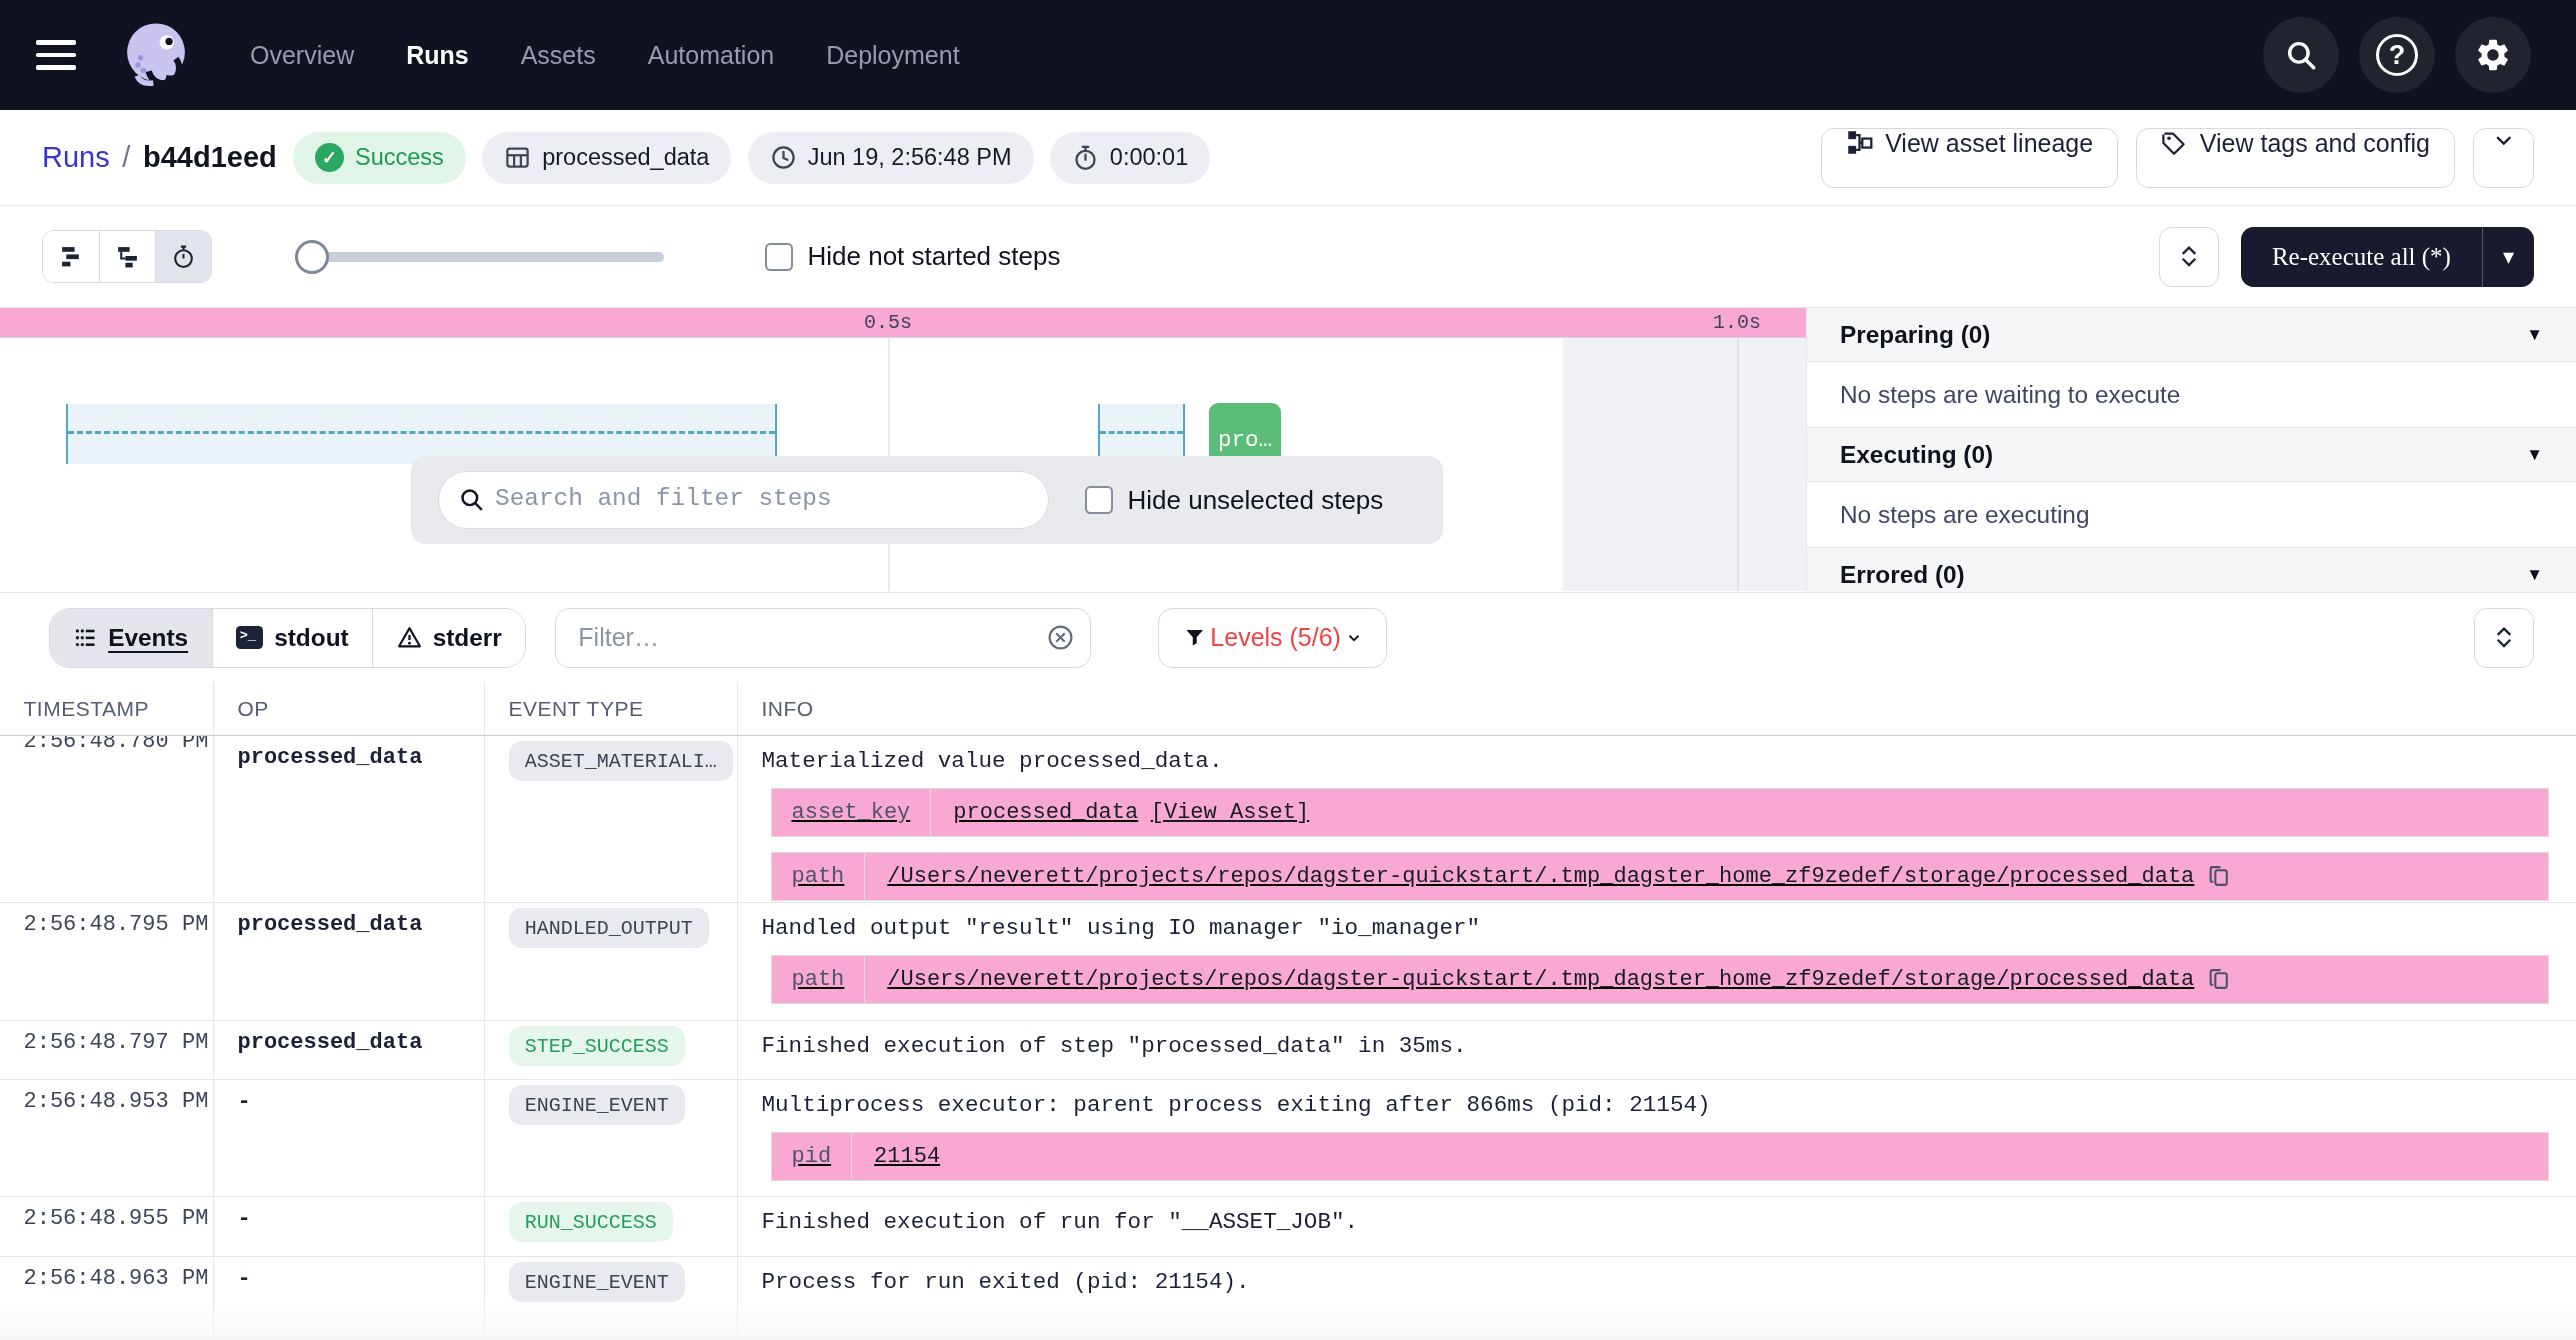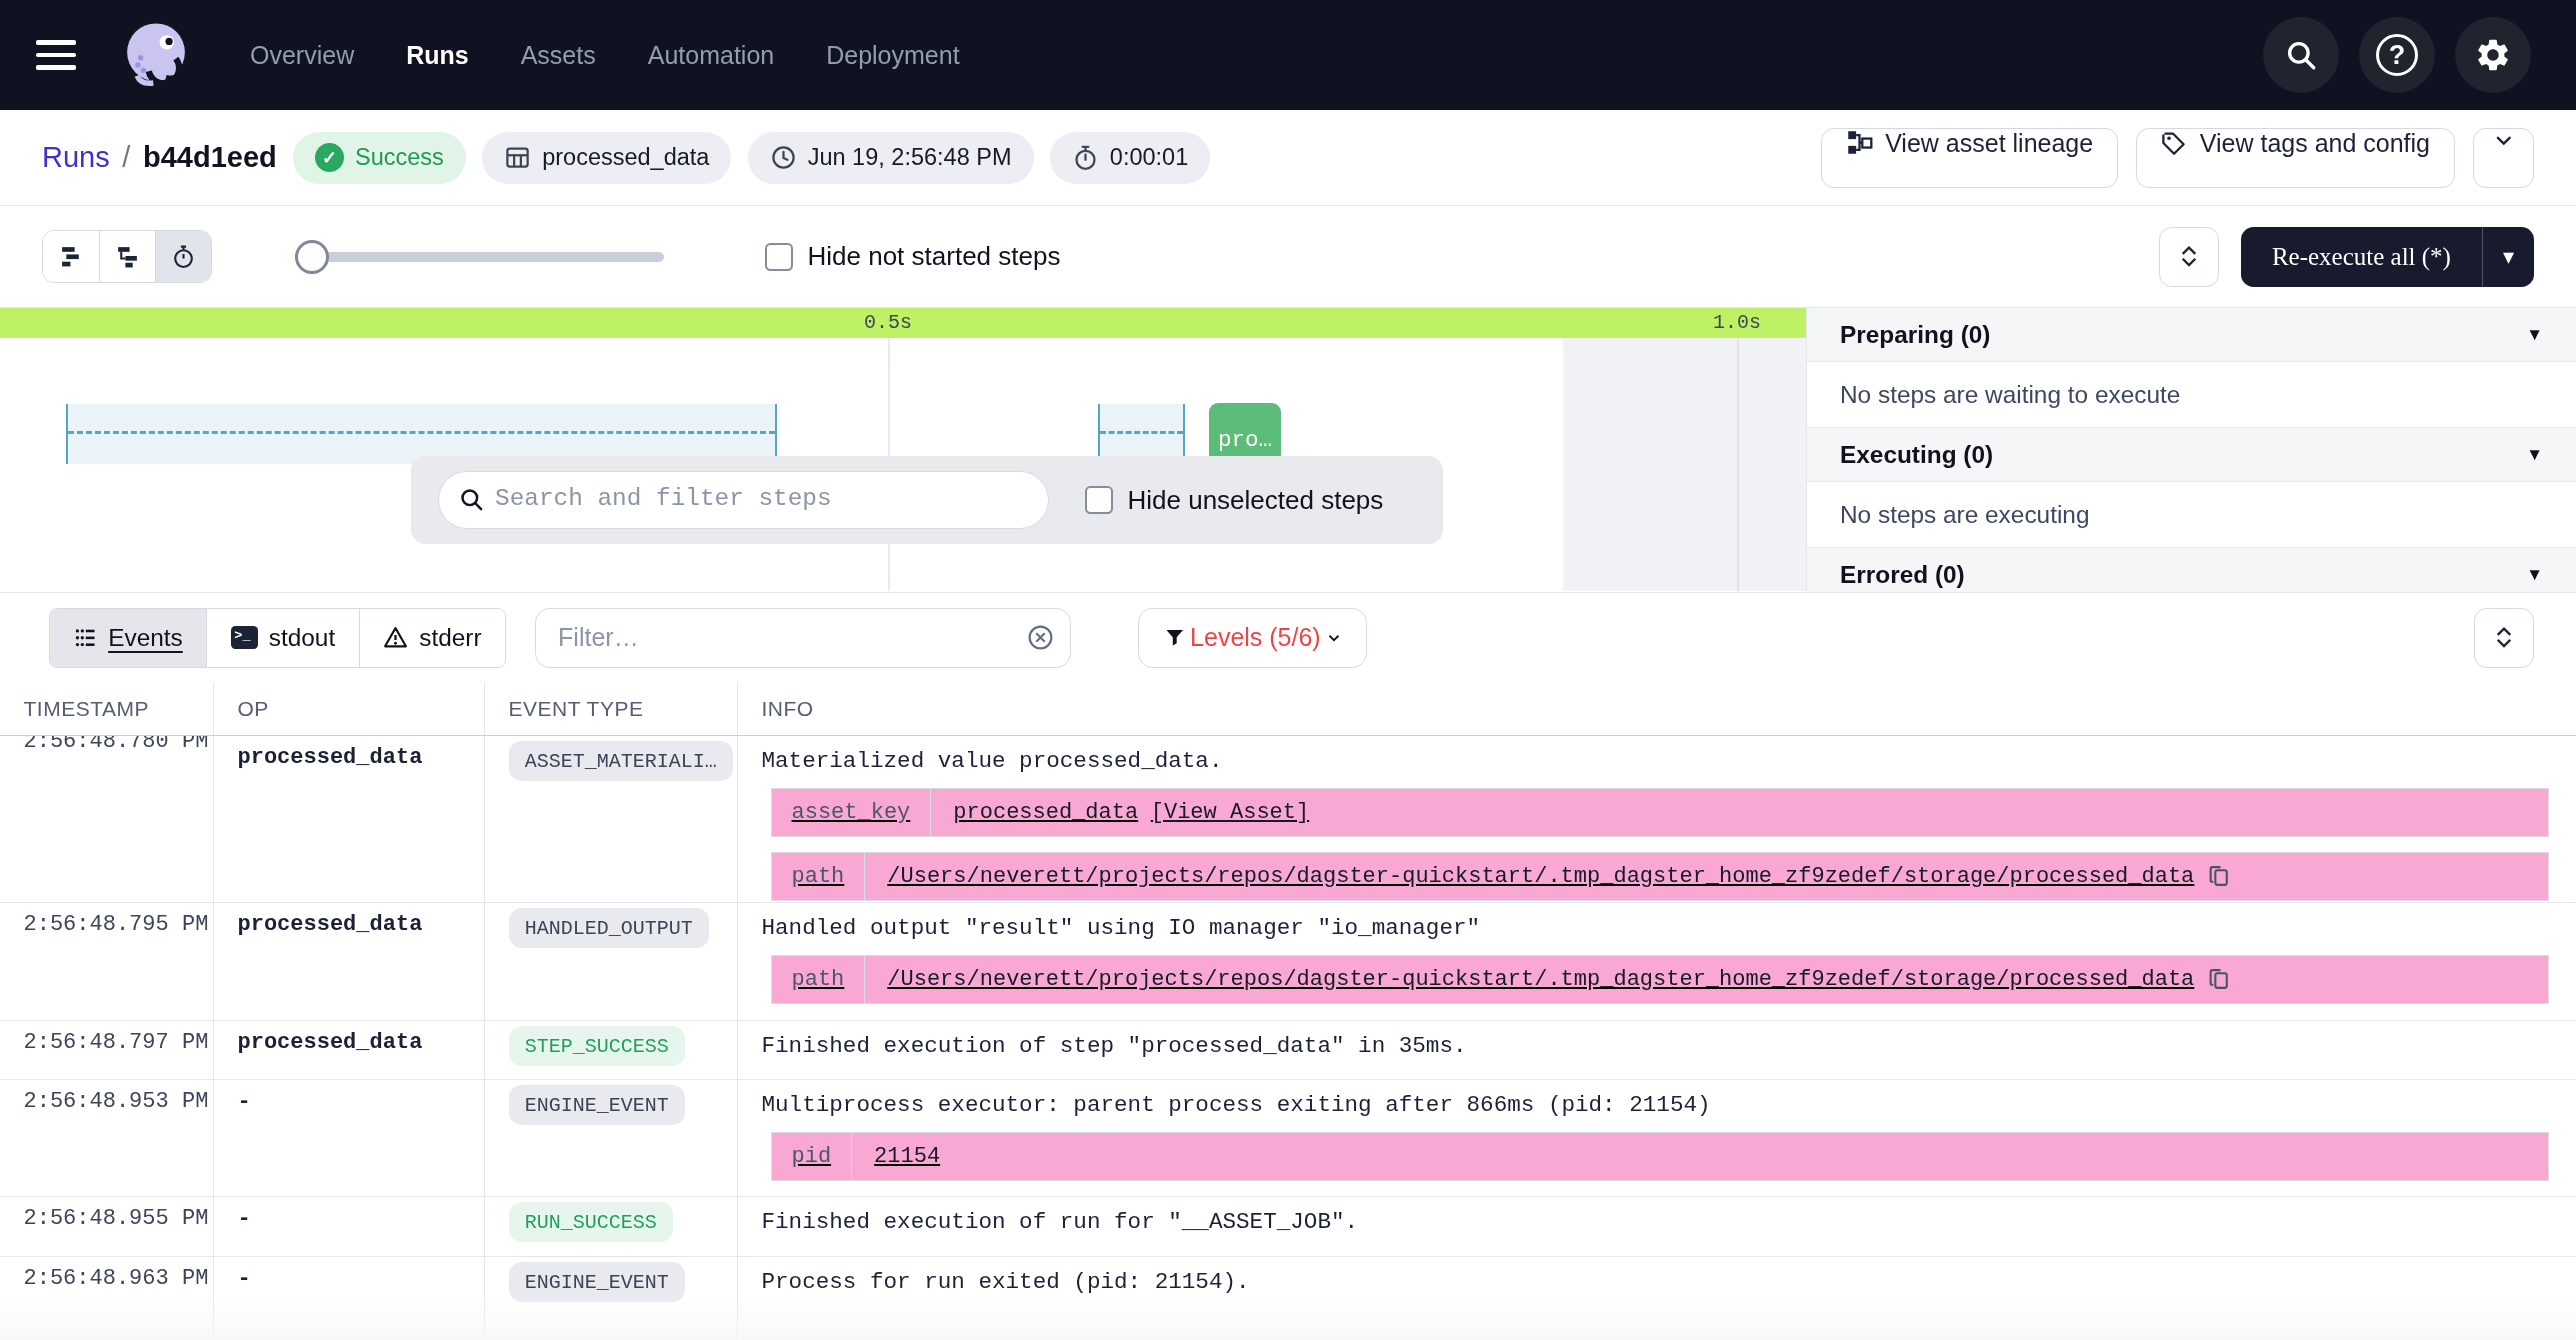--- a/index.html
+++ b/index.html
@@ -56,21 +56,21 @@
   .cbrow span.lbl { font-size:26px; color:#10131f; }
   .controlbar .spacer { flex:1; }
   .reexec { display:flex; align-items:stretch; height:60px; border-radius:12.6px; overflow:hidden;
             background:#181b2e; color:#fff; margin-left:22px; cursor:pointer;font-family:Liberation Serif, serif;}
   .reexec .main { display:flex; align-items:center; padding:0 31px; font-size:25px; }
   .reexec .caret { display:flex; align-items:center; padding:0 20px; border-left:1.8px solid rgba(255,255,255,.25); font-size:22px;}
 
   
   .gantt { position:relative; height:285px; border-top:1.8px solid #e2e5ea; display:flex; }
   .gantt-left { position:relative; width:1806px; height:100%; overflow:hidden;}
-  .timeband { position:relative; height:30px; background:#bef264; border-bottom:1.8px solid #cfd3dd; }
+  .timeband { position:relative; height:30px; background:#f9a8d4; border-bottom:1.8px solid #cfd3dd; }
   .tick { position:absolute; top:2.7px; transform:translateX(-50%); font-size:20px; color:#3f4557;}
   .gbody { position:relative; height:253px; background:#fff; }
   .grayzone { position:absolute; left:1563px; width:244px; top:0; bottom:0; background:#f1f2f6; }
   .gline { position:absolute; top:0; bottom:0; width:1.8px; background:#e8eaef; }
   .gbar { position:absolute; top:66px; height:60px; background:#eaf4f8;
           border-left:2.7px solid #54a6c6; border-right:2.7px solid #54a6c6; }
   .gbar .dash { position:absolute; left:0; right:0; top:27px; border-top:3.6px dashed #54a6c6; }
   .gstep { position:absolute; top:58px; height:74px; border-radius:9px; background:#5cbc79;
            color:#fff; display:flex; align-items:center; justify-content:center; font-size:22.6px; cursor:pointer;margin-top:7px;}
   .goverlay { position:absolute; left:411px; top:118px; width:1032px; height:88px; background:#e8eaee;
@@ -84,21 +84,21 @@
   .step-panel { width:770px; border-left:1.8px solid #e3e6eb; overflow:hidden; background:#fff;}
   .sp-head { height:54px; background:#f5f6f8; border-bottom:1.8px solid #e4e7ec; display:flex;
              align-items:center; padding:0 33px; font-size:24.4px; font-weight:700; color:#10131f; cursor:pointer;}
   .sp-head .spacer { flex:1; }
   .sp-head .tri { font-size:17px; color:#10131f; }
   .sp-body { height:66px; display:flex; align-items:center; padding:0 33px; font-size:24.4px;
              color:#3f4760; border-bottom:1.8px solid #e4e7ec; }
 
   
   .logbar { height:90px; border-top:1.8px solid #e4e7ec; display:flex; align-items:center; padding:0 42px; background:#fff;}
-  .tabs { display:flex; border:1.8px solid #d5d9e1; border-radius:8px; overflow:hidden; margin-left:7.2px;}
+  .tabs { display:flex; border:1.8px solid #d5d9e1; border-radius:21px; overflow:hidden; margin-left:7.2px;font-weight:bold;}
   .tab { display:flex; align-items:center; gap:11px; height:58px; padding:0 23.5px; background:#fff;
          font-size:24.4px; color:#10131f; border-left:1.8px solid #d5d9e1; cursor:pointer;}
   .tab:first-child { border-left:none; }
   .tab.active { background:#e4e6ec; }
   .tab.active .tlabel { text-decoration:underline; text-underline-offset:5.4px; }
   .term { width:27px; height:23.5px; background:#1d2336; border-radius:4.5px; position:relative;}
   .term:before { content:">_"; position:absolute; left:3.6px; top:1.8px; color:#fff; font-size:13.5px;
                  font-family:"Liberation Mono",monospace; font-weight:700;}
   .filterbox { position:relative; width:536px; height:60px; margin-left:29px;}
   .filterbox input { width:100%; height:100%; border:1.8px solid #d6d9e2; border-radius:14.5px;

